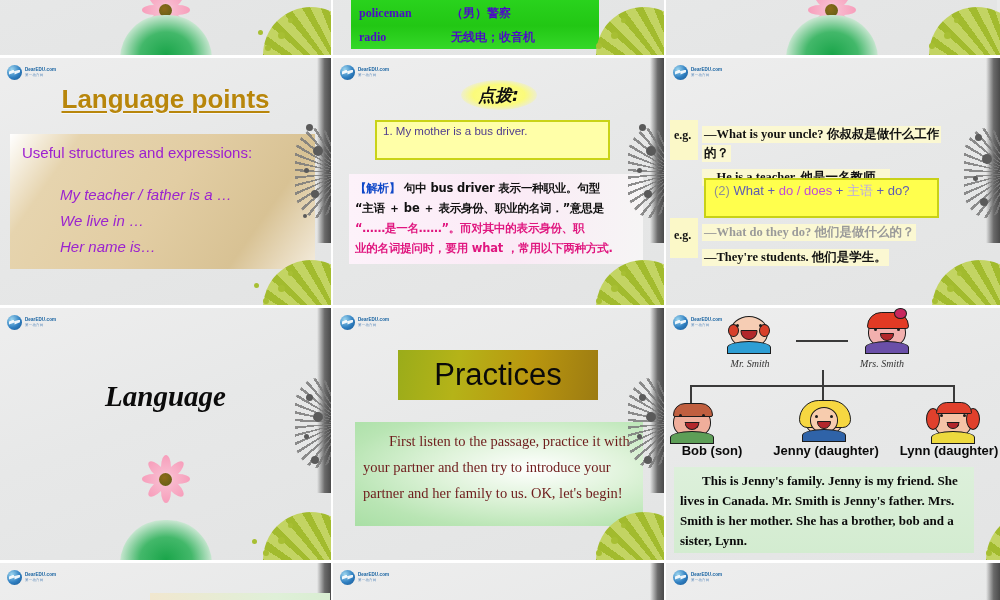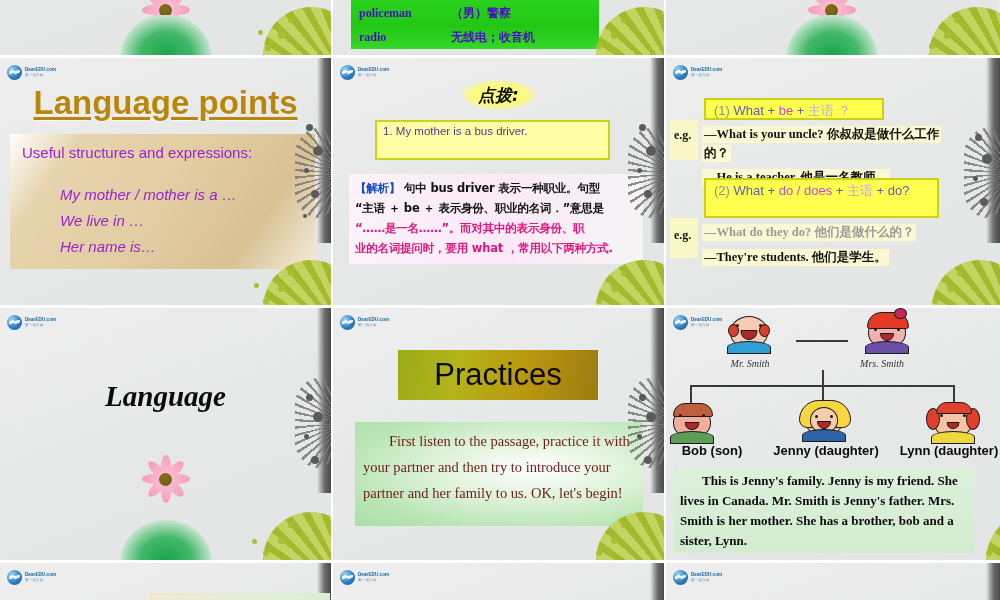--- a/index.html
+++ b/index.html
@@ -102,21 +102,21 @@
     width:92px;color:#4b0cc6;font-family:"Liberation Serif",serif;
     font-weight:bold;font-size:12px;
   }
   .vrow .cn{
     color:#4b0cc6;font-family:"DejaVu Sans",sans-serif;font-weight:bold;font-size:12px;
   }
 
   
   .lp-title{
     position:absolute;left:0;right:0;top:26px;text-align:center;
-    font-size:33px;font-weight:bold;color:#b8860b;
+    font-size:26px;font-weight:bold;color:#b8860b;
     text-decoration:underline;text-underline-offset:3px;
     font-family:"Liberation Sans",sans-serif;
     text-shadow:0 1px 0 rgba(255,255,255,.6);
   }
   .lp-box{
     position:absolute;left:10px;top:76px;width:305px;height:135px;
     background:linear-gradient(125deg,#ffffff 0%,#e6d4ae 18%,#e2cda3 50%,#d8c294 78%,#f4ecdd 100%);
   }
   .lp-head{
     position:absolute;left:12px;top:10px;
@@ -370,21 +370,21 @@
           <div class="l1">DearEDU.com</div>
           <div class="l2">第一教育网</div>
         </div>
       </div>
 
       <div class="lp-title">Language points</div>
 
       <div class="lp-box">
         <div class="lp-head">Useful structures and expressions:</div>
         <div class="lp-lines">
-          <div>My mother / mother is a …</div>
+          <div>My teacher / father is a …</div>
           <div>We live in …</div>
           <div>Her name is…</div>
         </div>
       </div>
 
       <div class="splatter">
         <div class="bar"></div>
           <div class="fan"></div>
         <div class="blob" style="right:18px;top:66px;width:7px;height:7px"></div>
         <div class="blob" style="right:8px;top:88px;width:10px;height:10px"></div>
@@ -458,23 +458,20 @@
         <div class="ball"></div>
         <div class="wm">
           <div class="l1">DearEDU.com</div>
           <div class="l2">第一教育网</div>
         </div>
       </div>
 
       <div class="egbg" style="top:62px;width:28px;height:40px"></div>
       <div class="egbg" style="top:160px;width:28px;height:40px"></div>
 
-      <div class="rule rule1">
-        <span>(1)</span><span class="w"> What + </span><span class="p">be</span><span class="w"> + </span><span class="z">主语</span><span class="z"> ？</span>
-      </div>
 
       <div class="eg" style="top:70px">e.g.</div>
       <div class="line" style="top:68px">—What is your uncle?  你叔叔是做什么工作</div>
       <div class="line" style="top:87px">的？</div>
       <div class="line" style="top:111px">—He is a teacher.  他是一名教师。</div>
 
       <div class="rule rule2">
         <span>(2)</span><span class="w"> What + </span><span class="p">do / does</span><span class="w"> + </span><span class="z">主语</span><span class="w"> + do?</span>
       </div>
 

